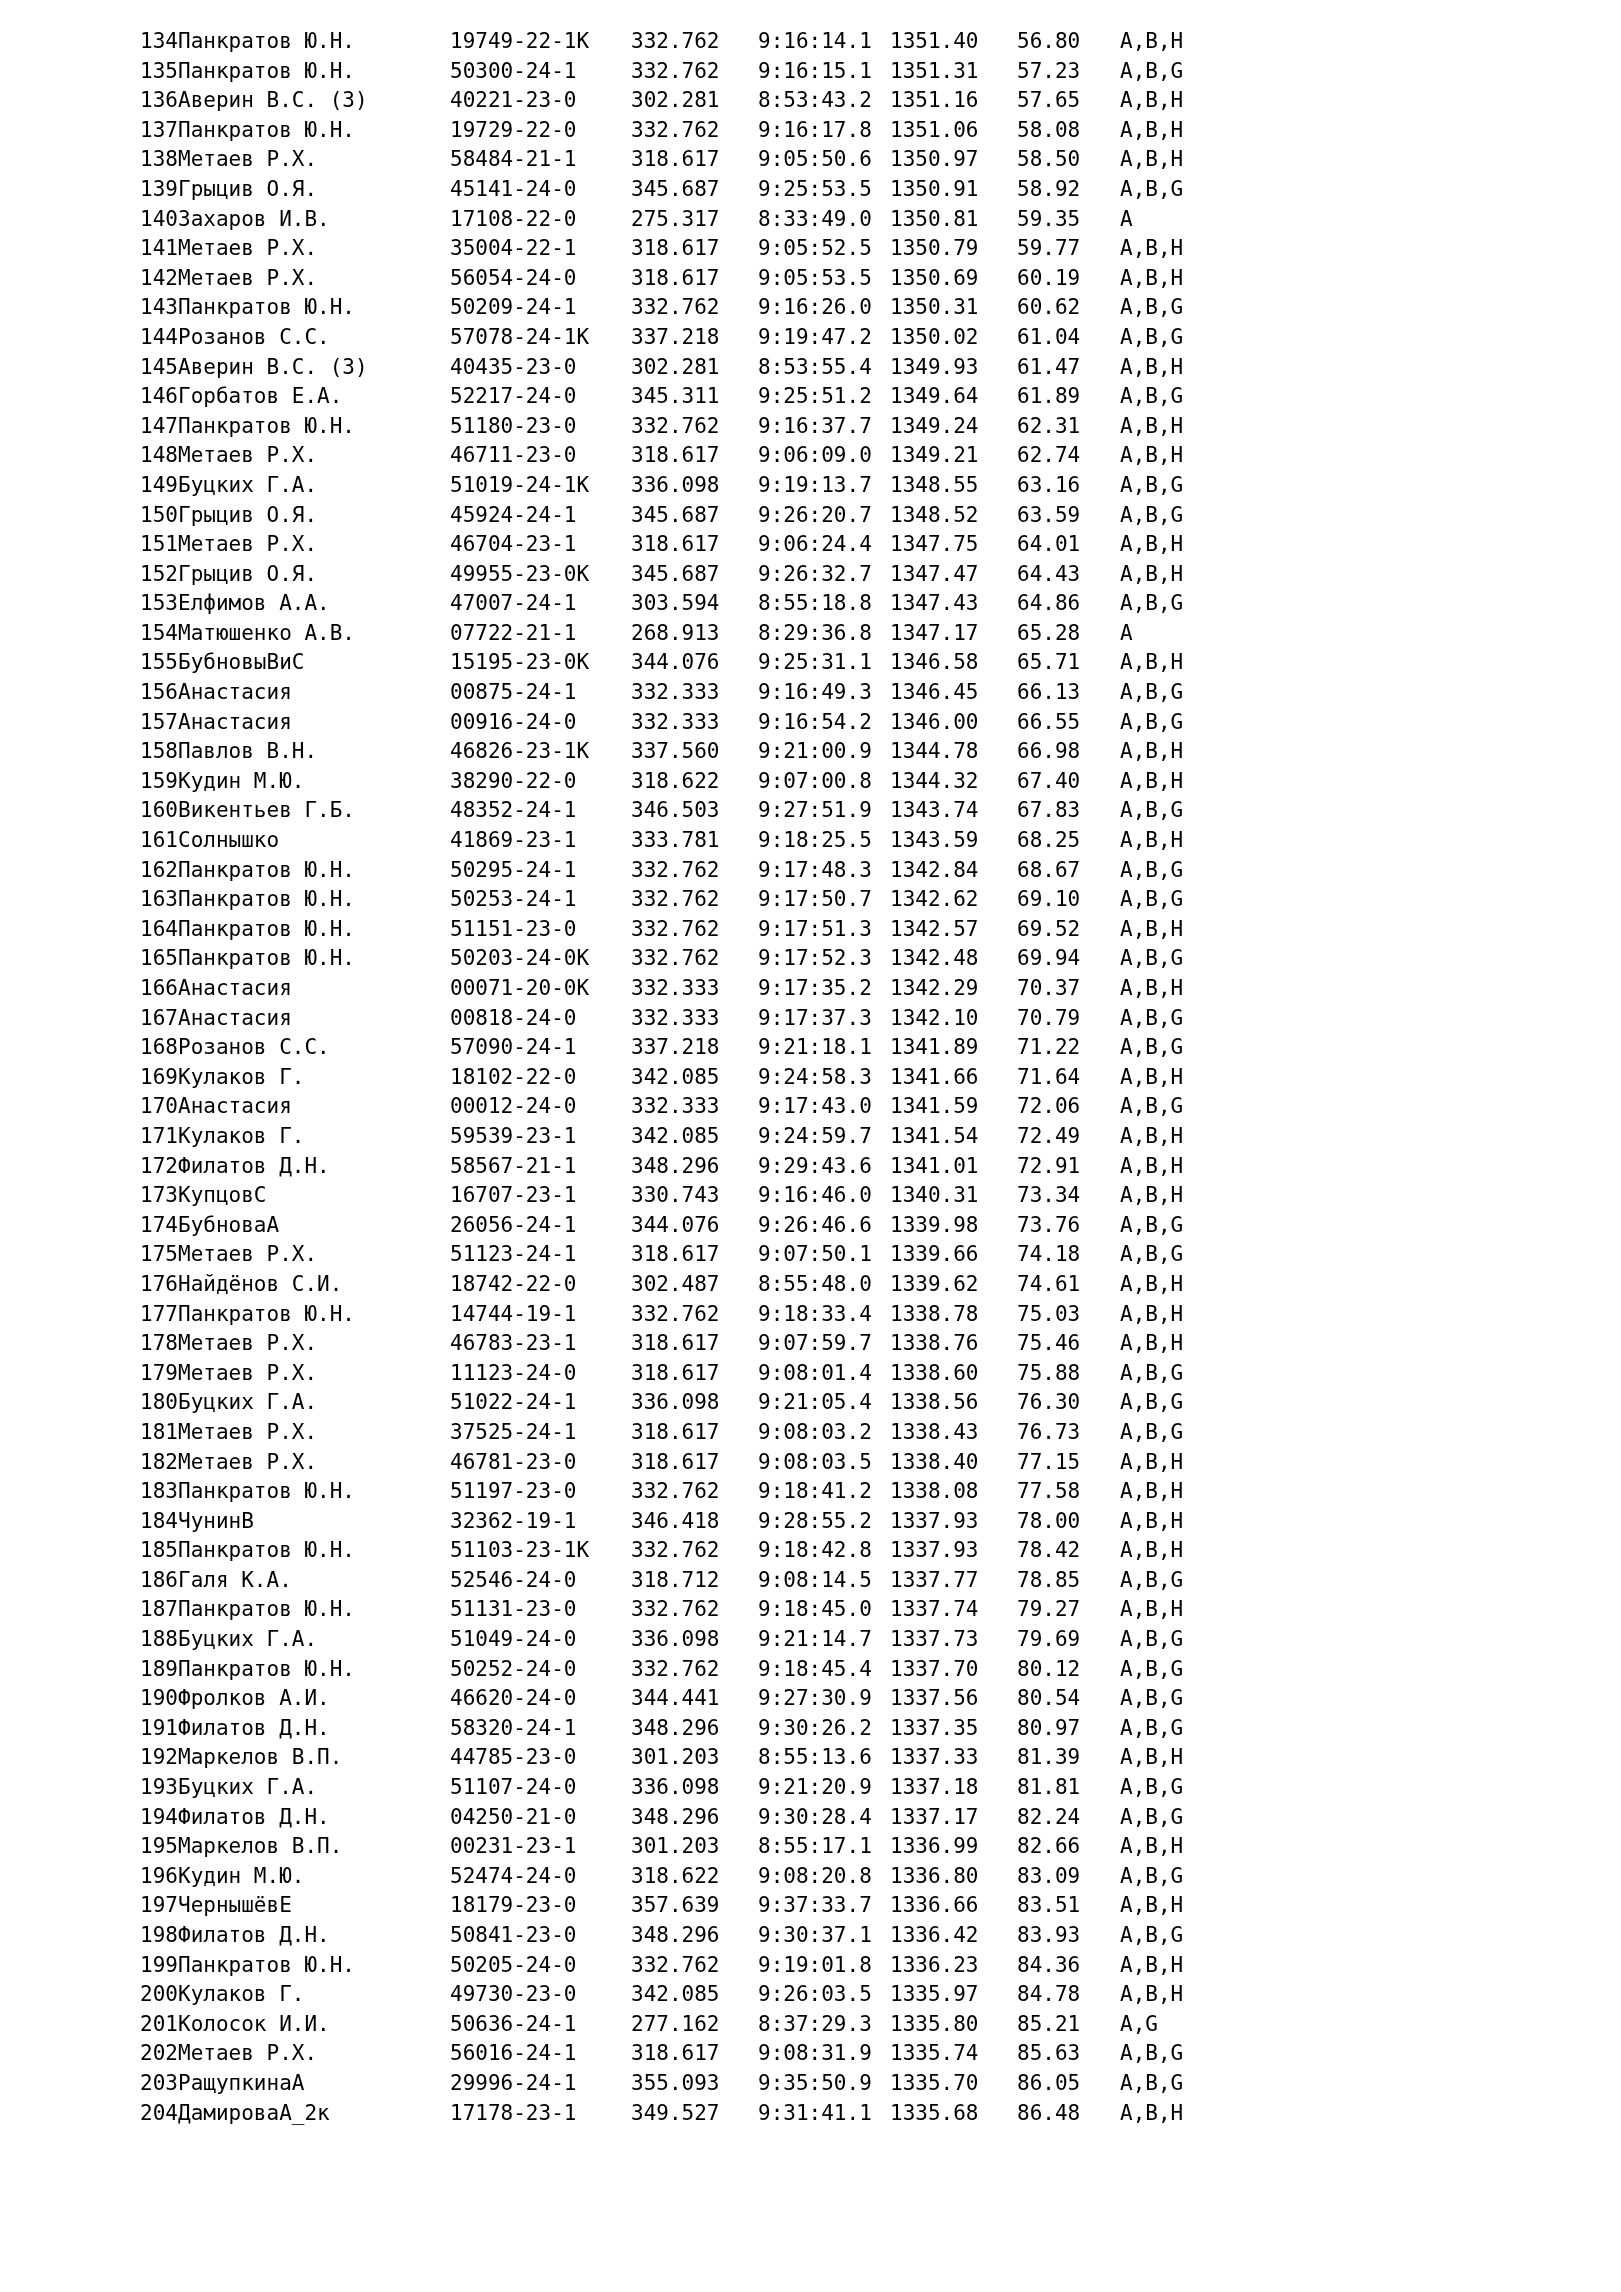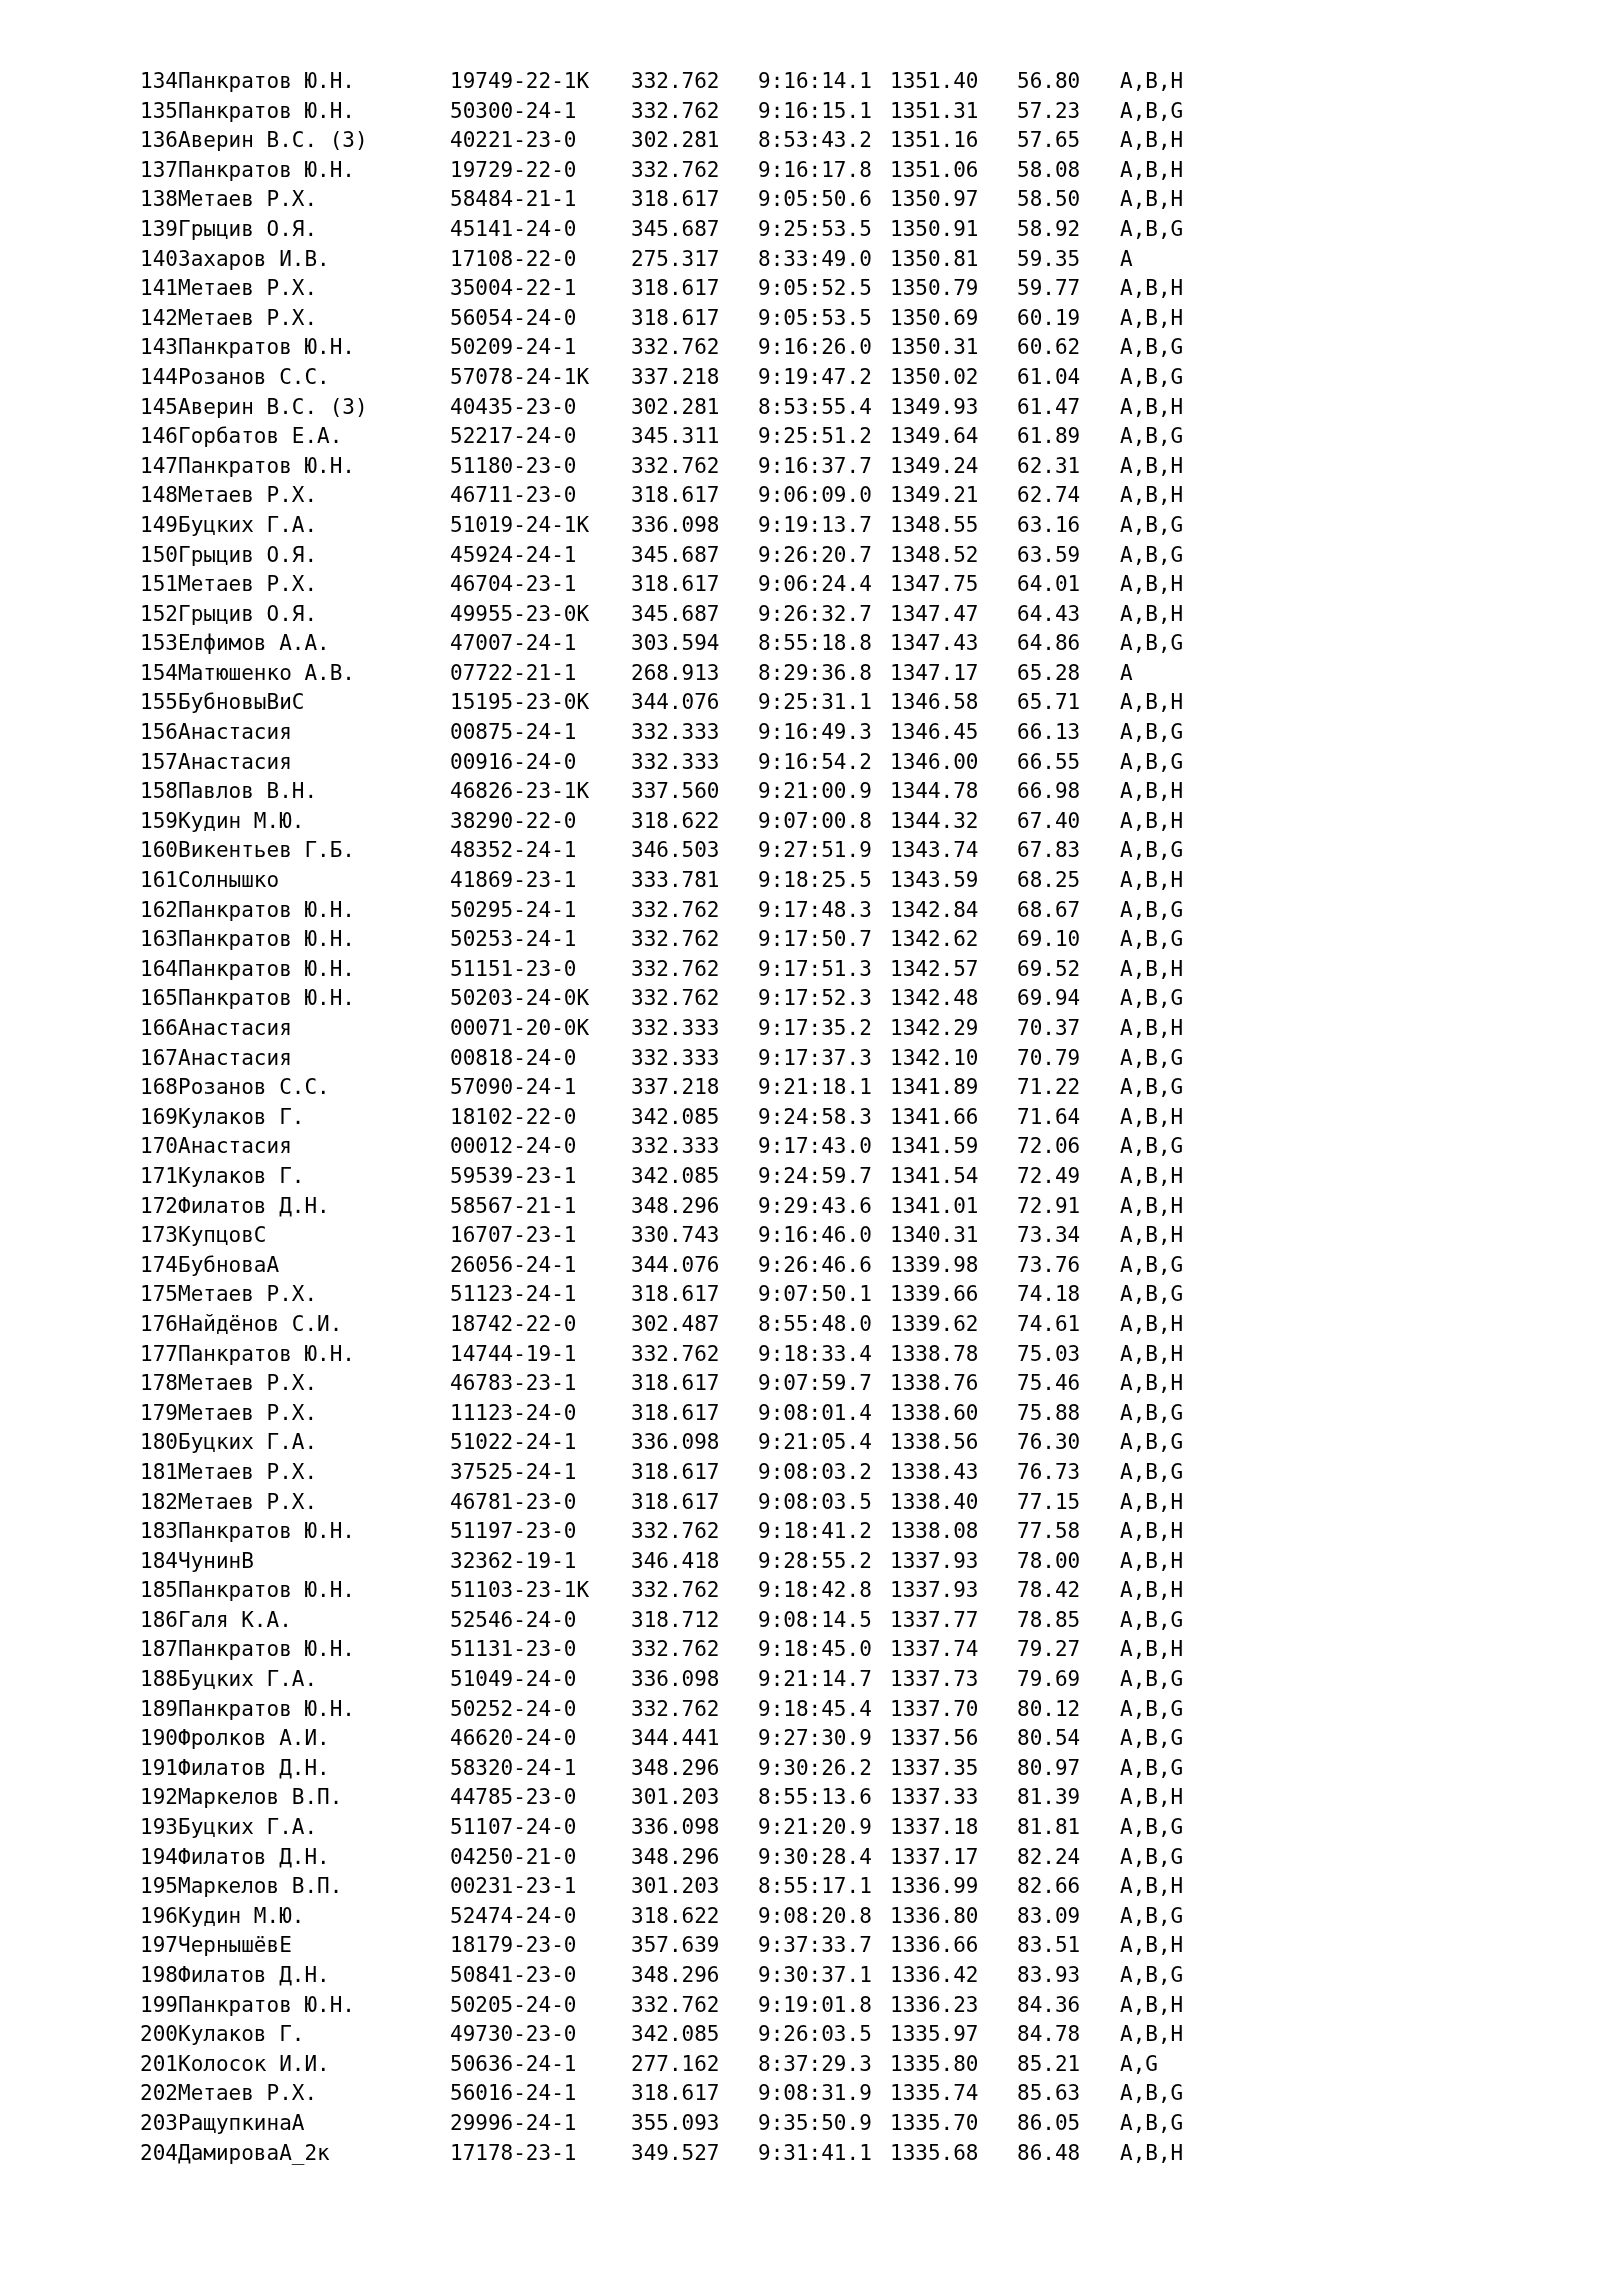--- a/index.html
+++ b/index.html
@@ -10,21 +10,21 @@
   body {
     width: 1621px;
     min-height: 2293px;
     font-family: "DejaVu Sans Mono", "Liberation Mono", monospace;
     color: #000000;
   }
   .page {
     box-sizing: border-box;
     width: 1621px;
     min-height: 2293px;
-    padding: 67px 0 0 0;
+    padding: 27px 0 0 0;
     background: #ffffff;
   }
   table.listing {
     border-collapse: collapse;
     margin-left: 129px;
     font-size: 21px;
     line-height: 29.6px;
     white-space: pre;
   }
   table.listing td {

